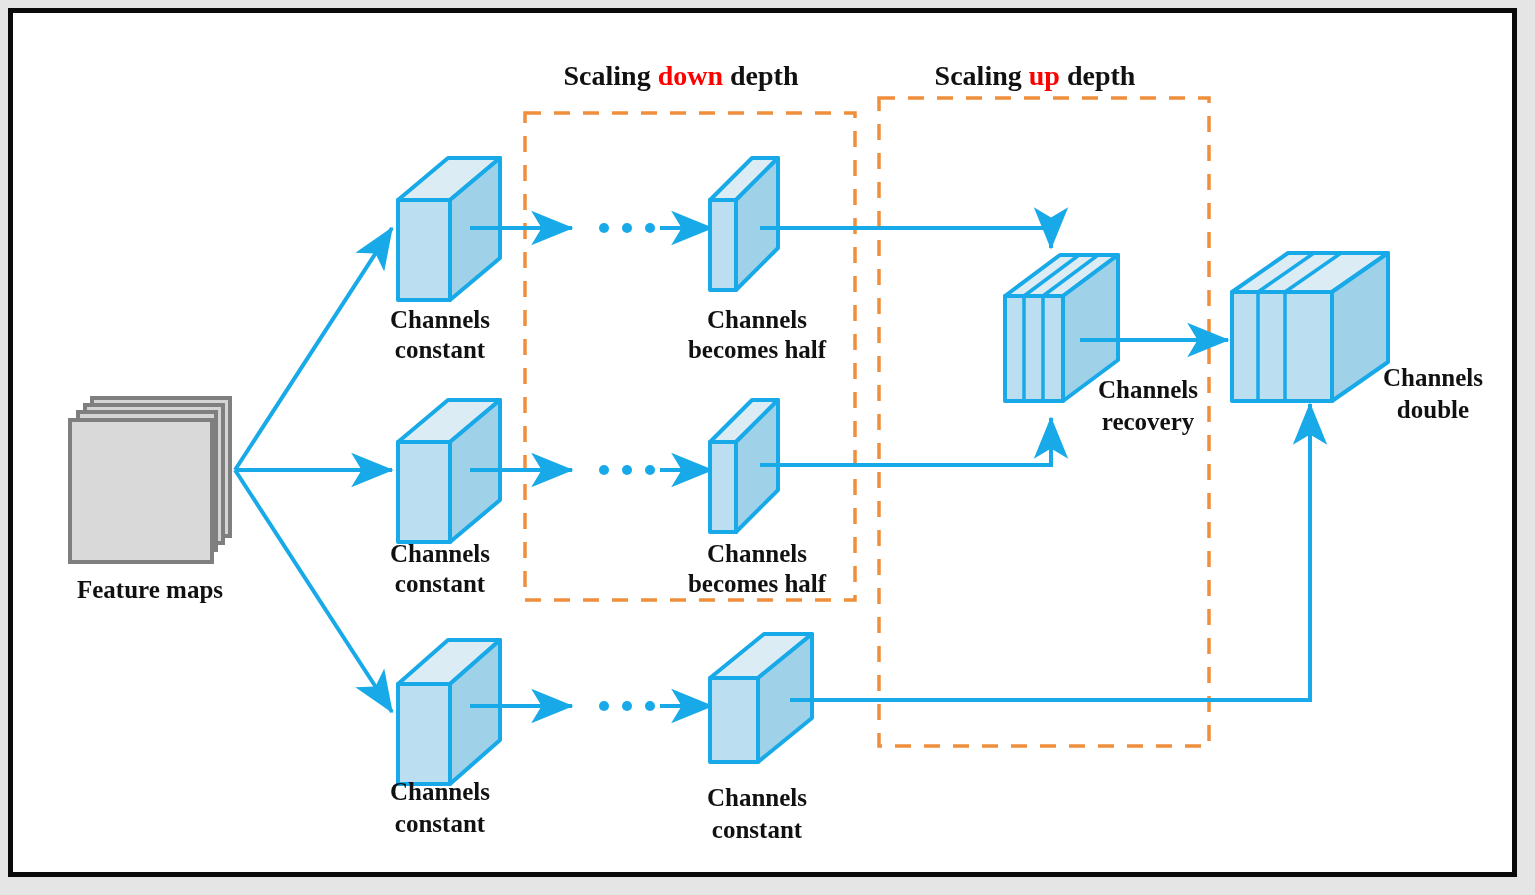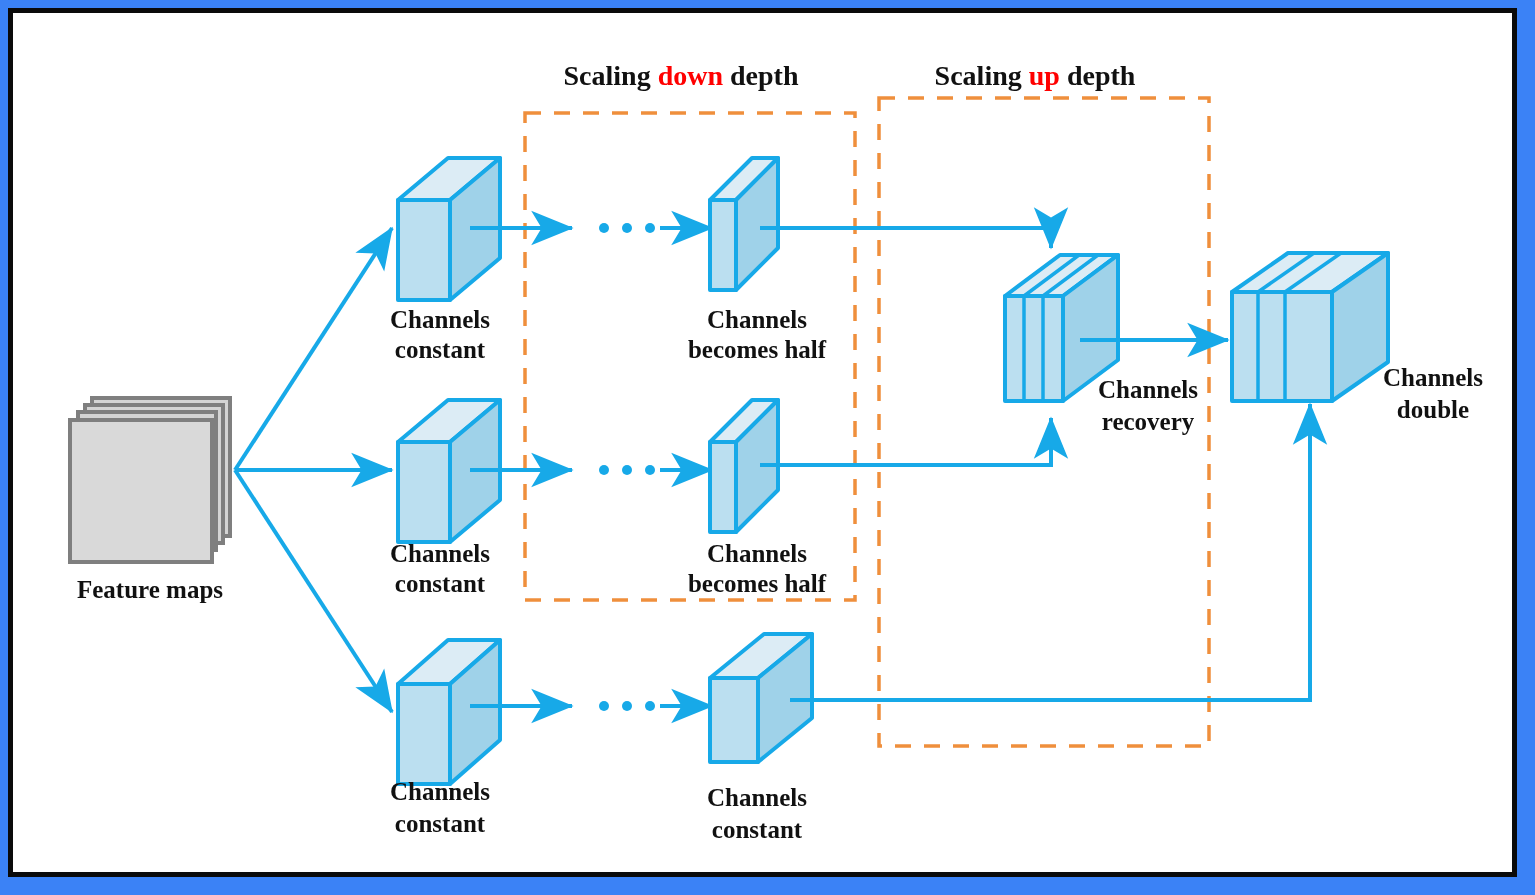--- a/index.html
+++ b/index.html
@@ -1,19 +1,19 @@
 <!DOCTYPE html>
 <html><head>
 <meta charset="utf-8">
 <title>Scaling depth diagram</title>
 <style>
   html,body{margin:0;padding:0;background:#ffffff;}
   body{width:1535px;height:895px;overflow:hidden;
        font-family:"Liberation Serif","DejaVu Serif",serif;}
-  #frame{position:absolute;left:0;top:0;width:1535px;height:895px;background:#3b82f6;}
+  #frame{position:absolute;left:0;top:0;width:1535px;height:895px;background:#e5e5e5;}
   #outer-border{position:absolute;left:8px;top:8px;width:1509px;height:869px;
                 border:5px solid #0a0a0a;box-sizing:border-box;background:#fff;}
   svg#diagram{position:absolute;left:0;top:0;width:1535px;height:895px;display:block;}
   .lbl{font-family:"Liberation Serif","DejaVu Serif",serif;font-weight:bold;
        fill:#111111;text-anchor:middle;}
   .lbl-block{font-size:25px;}
   .lbl-title{font-size:28px;}
   .red{fill:#ff0000;}
 </style>
 </head>

